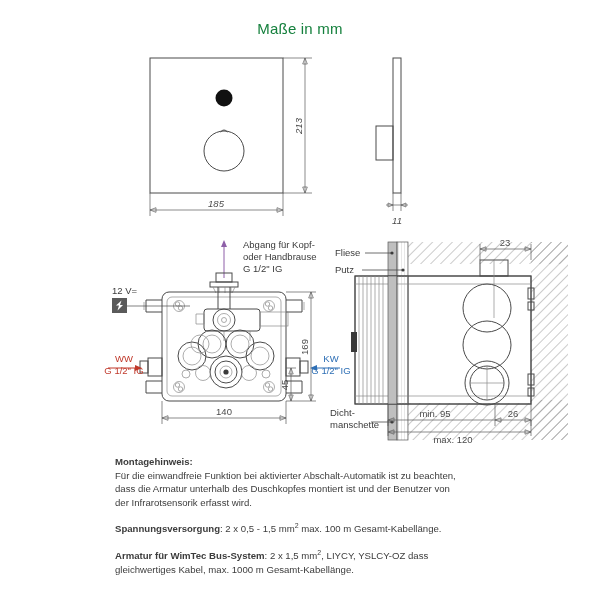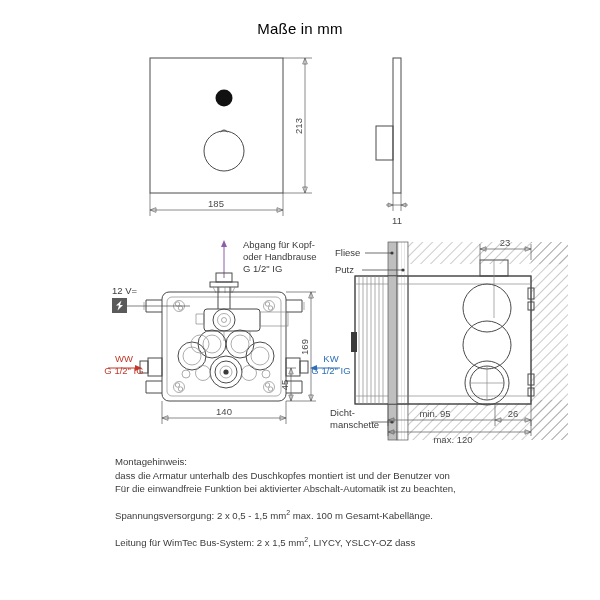--- a/index.html
+++ b/index.html
@@ -17,21 +17,21 @@
     overflow: hidden;
   }
   .abs { position: absolute; }
 
   
   #title {
     left: 0; top: 20px;
     width: 600px;
     text-align: center;
     font-size: 15px;
-    color: #000000;
+    color: #15803d;
     letter-spacing: .2px;
   }
 
   svg { display: block; overflow: visible; }
 
   .stk   { fill: none; stroke: #4a4a4a; stroke-width: 1; }
   .stk-l { fill: none; stroke: #8a8a8a; stroke-width: .7; }
   .dim   { fill: none; stroke: #5a5a5a; stroke-width: .7; }
   .dimtxt {
     font-family: "Liberation Sans", sans-serif;
@@ -48,32 +48,32 @@
 
   
   #notes {
     left: 115px; top: 455px;
     width: 430px;
     font-size: 9.6px;
     line-height: 13.6px;
     color: #3c3c3c;
   }
   #notes .blk { margin-bottom: 10px; }
-  #notes .hd { font-weight: normal; }
+  #notes .hd { font-weight: bold; }
   #notes p { margin: 0; }
   sup { font-size: 7px; vertical-align: super; }
 </style>
 </head>
 <body>
 
 <div id="page">
 
   <div id="title" class="abs">Maße in mm</div>
 
-  <div class="abs" style="left:140px; top:48px;">
+  <div class="abs" style="left:140px; top:48px;font-style:italic;">
     <svg width="360" height="180" viewBox="0 0 360 180">
 
       <rect class="stk" x="10" y="10" width="133" height="135"></rect>
 
       <circle cx="84" cy="50" r="8.5" fill="#111111"></circle>
 
       <circle class="stk" cx="84" cy="103" r="20"></circle>
       <path class="stk" d="M80.5 84 q3.5 -4 7 0"></path>
 
       <line class="dim" x1="143" y1="10" x2="172" y2="10"></line>
@@ -344,28 +344,30 @@
         <path class="dim" fill="#5a5a5a" d="M196 192 l-6 -2.2 l0 4.4 z"></path>
         <text class="dimtxt" x="118" y="203" text-anchor="middle">max. 120</text>
       </g>
     </svg>
   </div>
 
   <div id="notes" class="abs">
 
     <div class="blk">
       <p class="hd">Montagehinweis:</p>
+      <p>Für die einwandfreie Funktion bei aktivierter Abschalt-Automatik ist zu beachten,</p>
       <p>dass die Armatur unterhalb des Duschkopfes montiert ist und der Benutzer von</p>
-      <p>Für die einwandfreie Funktion bei aktivierter Abschalt-Automatik ist zu beachten,</p>
+      <p>der Infrarotsensorik erfasst wird.</p>
     </div>
 
     <div class="blk">
       <p><span class="hd">Spannungsversorgung</span><span>: 2 x 0,5 - 1,5 mm</span><sup>2</sup><span>  max. 100 m Gesamt-Kabellänge.</span></p>
     </div>
 
 
     <div class="blk">
-      <p><span class="hd">Leitung für WimTec Bus-System</span><span>: 2 x 1,5 mm</span><sup>2</sup><span>, LIYCY, YSLCY-OZ dass</span></p>
+      <p><span class="hd">Armatur für WimTec Bus-System</span><span>: 2 x 1,5 mm</span><sup>2</sup><span>, LIYCY, YSLCY-OZ dass</span></p>
+      <p>gleichwertiges Kabel, max. 1000 m Gesamt-Kabellänge.</p>
     </div>
 
   </div>
 
 </div>
 
 </body></html>

